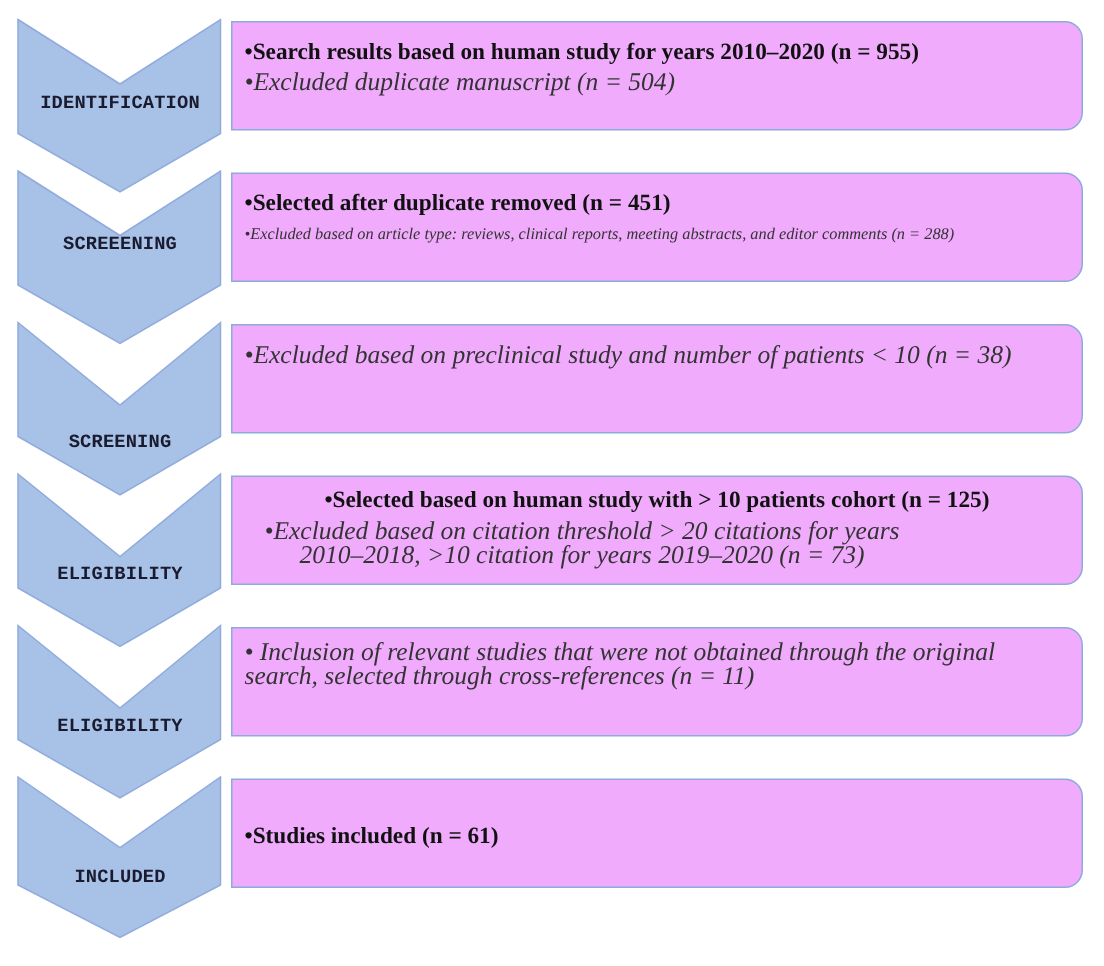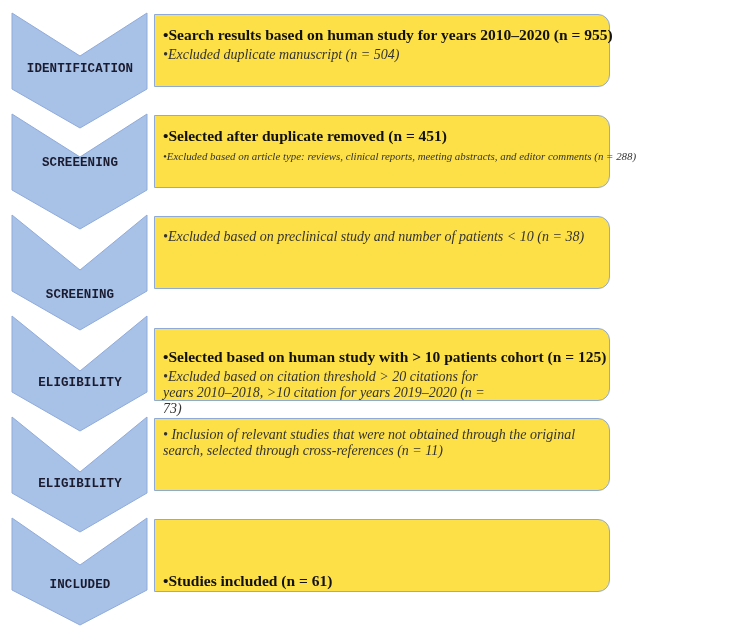--- a/index.html
+++ b/index.html
@@ -4,34 +4,34 @@
 <style>
   html, body { margin: 0; padding: 0; background: #ffffff; }
   body { width: 736px; height: 644px; position: relative; overflow: hidden; font-family: "Liberation Serif", "DejaVu Serif", serif; }
   .chev-svg { position: absolute; left: 0; top: 0; width: 736px; height: 644px; }
   .chev-label {
     position: absolute; left: 10px; width: 140px; text-align: center;
     font-family: Liberation Mono, monospace; font-weight: bold;
     font-size: 12.5px; color: #1b1b2f; letter-spacing: 0.1px;
   }
   .box {
-    position: absolute; left: 154px; width: 456px; height: 73px;
+    position: absolute; left: 154px; width: 568px; height: 73px;
     border: 1.5px solid #8eaadb; border-radius: 0 12px 12px 0;
-    background: #fde047; box-sizing: border-box;
+    background: #f0abfc; box-sizing: border-box;
     padding: 10px 8px 0 8px;
   }
   .box .main {
     font-family: "Liberation Serif", "DejaVu Serif", serif; font-weight: bold;
     font-size: 15.5px; color: #111; line-height: 20px; white-space: nowrap;
   }
   .box .sub {
     font-family: "Liberation Serif", "DejaVu Serif", serif; font-style: italic;
-    font-size: 14px; color: #333; line-height: 16px; margin-top: 2px;
+    font-size: 17px; color: #333; line-height: 16px; margin-top: 2px;
   }
-  .box.single { display: flex; align-items: flex-end; padding-top: 4px; }
+  .box.single { display: flex; align-items: center; padding-top: 4px; }
 </style>
 </head>
 <body>
 
 <svg class="chev-svg" viewBox="0 0 736 644" xmlns="http://www.w3.org/2000/svg">
   <g fill="#a7c1e7" stroke="#90abdc" stroke-width="1">
     <polygon points="12,13 80,56 147,13 147,89 80,128 12,89"></polygon>
     <polygon points="12,114 80,157 147,114 147,190 80,229 12,190"></polygon>
     <polygon points="12,215 80,270 147,215 147,291 80,330 12,291"></polygon>
     <polygon points="12,316 80,371 147,316 147,392 80,431 12,392"></polygon>
@@ -54,21 +54,21 @@
 
 <div class="box" style="top:115px">
   <div class="main">•Selected after duplicate removed (n = 451)</div>
   <div class="sub" style="font-size:10.9px; white-space:nowrap;">•Excluded based on article type: reviews, clinical reports, meeting abstracts, and editor comments (n = 288)</div>
 </div>
 
 <div class="box" style="top:216px">
   <div class="sub">•Excluded based on preclinical study and number of patients &lt; 10 (n = 38)</div>
 </div>
 
-<div class="box" style="top:328px; padding-top:18px;">
+<div class="box" style="top:317px; padding-top:6px;text-align:center;">
   <div class="main">•Selected based on human study with &gt; 10 patients cohort (n = 125)</div>
   <div class="sub" style="padding-right:100px;">•Excluded based on citation threshold &gt; 20 citations for years 2010–2018, &gt;10 citation for years 2019–2020 (n = 73)</div>
 </div>
 
 <div class="box" style="top:418px; padding-top:6px;">
   <div class="sub">• Inclusion of relevant studies that were not obtained through the original search, selected through cross-references (n = 11)</div>
 </div>
 
 <div class="box single" style="top:519px">
   <div class="main">•Studies included (n = 61)</div>

